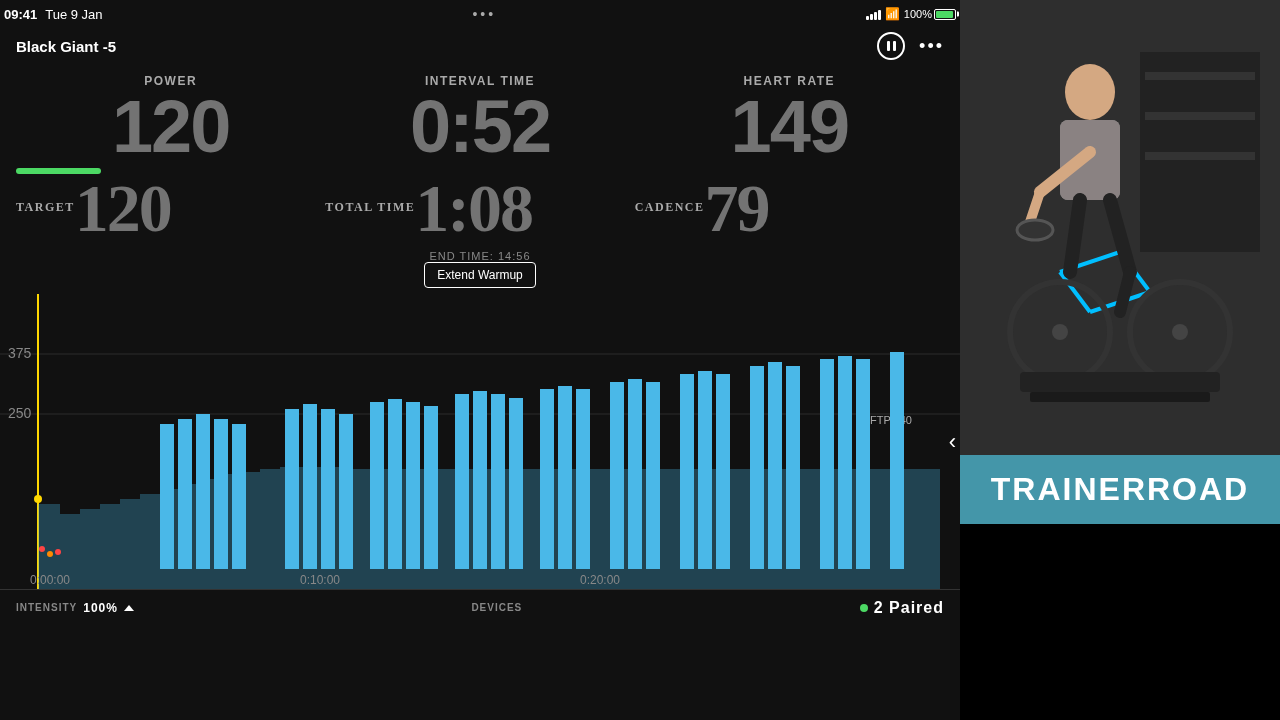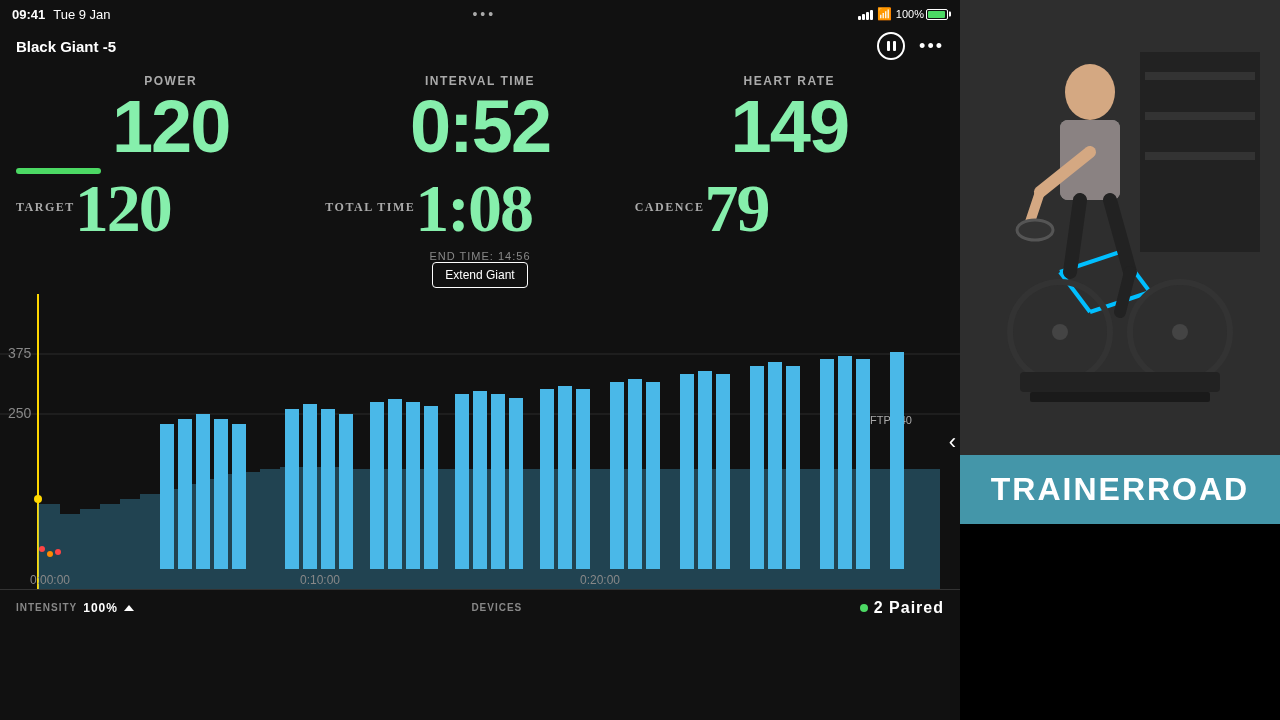--- a/index.html
+++ b/index.html
@@ -19,21 +19,21 @@
       background: #111;
       position: relative;
       flex-shrink: 0;
     }
 
     
     #status-bar {
       display: flex;
       justify-content: space-between;
       align-items: center;
-      padding: 4px 12px;
+      padding: 4px 4px;
       height: 28px;
     }
     #status-icons {
       display: flex;
       align-items: center;
       gap: 4px;
       color: #fff;
       font-size: 11px;
     }
     .signal-bars {
@@ -137,21 +137,21 @@
     }
     .metric-label {
       color: #aaa;
       font-size: 12px;
       font-weight: 600;
       letter-spacing: 1.5px;
       text-transform: uppercase;
       margin-bottom: 2px;
     }
     .metric-value {
-      color: #86efac;
+      color: #737373;
       font-size: 74px;
       font-weight: 700;
       line-height: 1;
       letter-spacing: -2px;
     }
     .metric-value.large {
       font-size: 74px;
     }
     .metric-value.medium {
       font-size: 68px;
@@ -379,21 +379,21 @@
     <div class="target-cell">
       <span class="metric-label">CADENCE</span>
       <span class="metric-value medium">79</span>
     </div>
   </div>
 
   <div id="end-time-row">
     <div style="flex:1;"></div>
     <span style="color:#888;font-size:11px;letter-spacing:1px;flex:1;text-align:center;">END TIME: 14:56</span>
     <div style="flex:1;display:flex;justify-content:flex-end;">
-      <button id="extend-warmup-btn">Extend Giant</button>
+      <button id="extend-warmup-btn">Extend Warmup</button>
     </div>
   </div>
 
   <div id="chart-area">
     <svg id="chart-svg" viewBox="0 0 960 295" preserveAspectRatio="none">
 
       <rect width="960" height="295" fill="#111"></rect>
 
       <line x1="0" y1="60" x2="960" y2="60" stroke="#333" stroke-width="0.8"></line>
       <line x1="0" y1="120" x2="960" y2="120" stroke="#333" stroke-width="0.8"></line>

